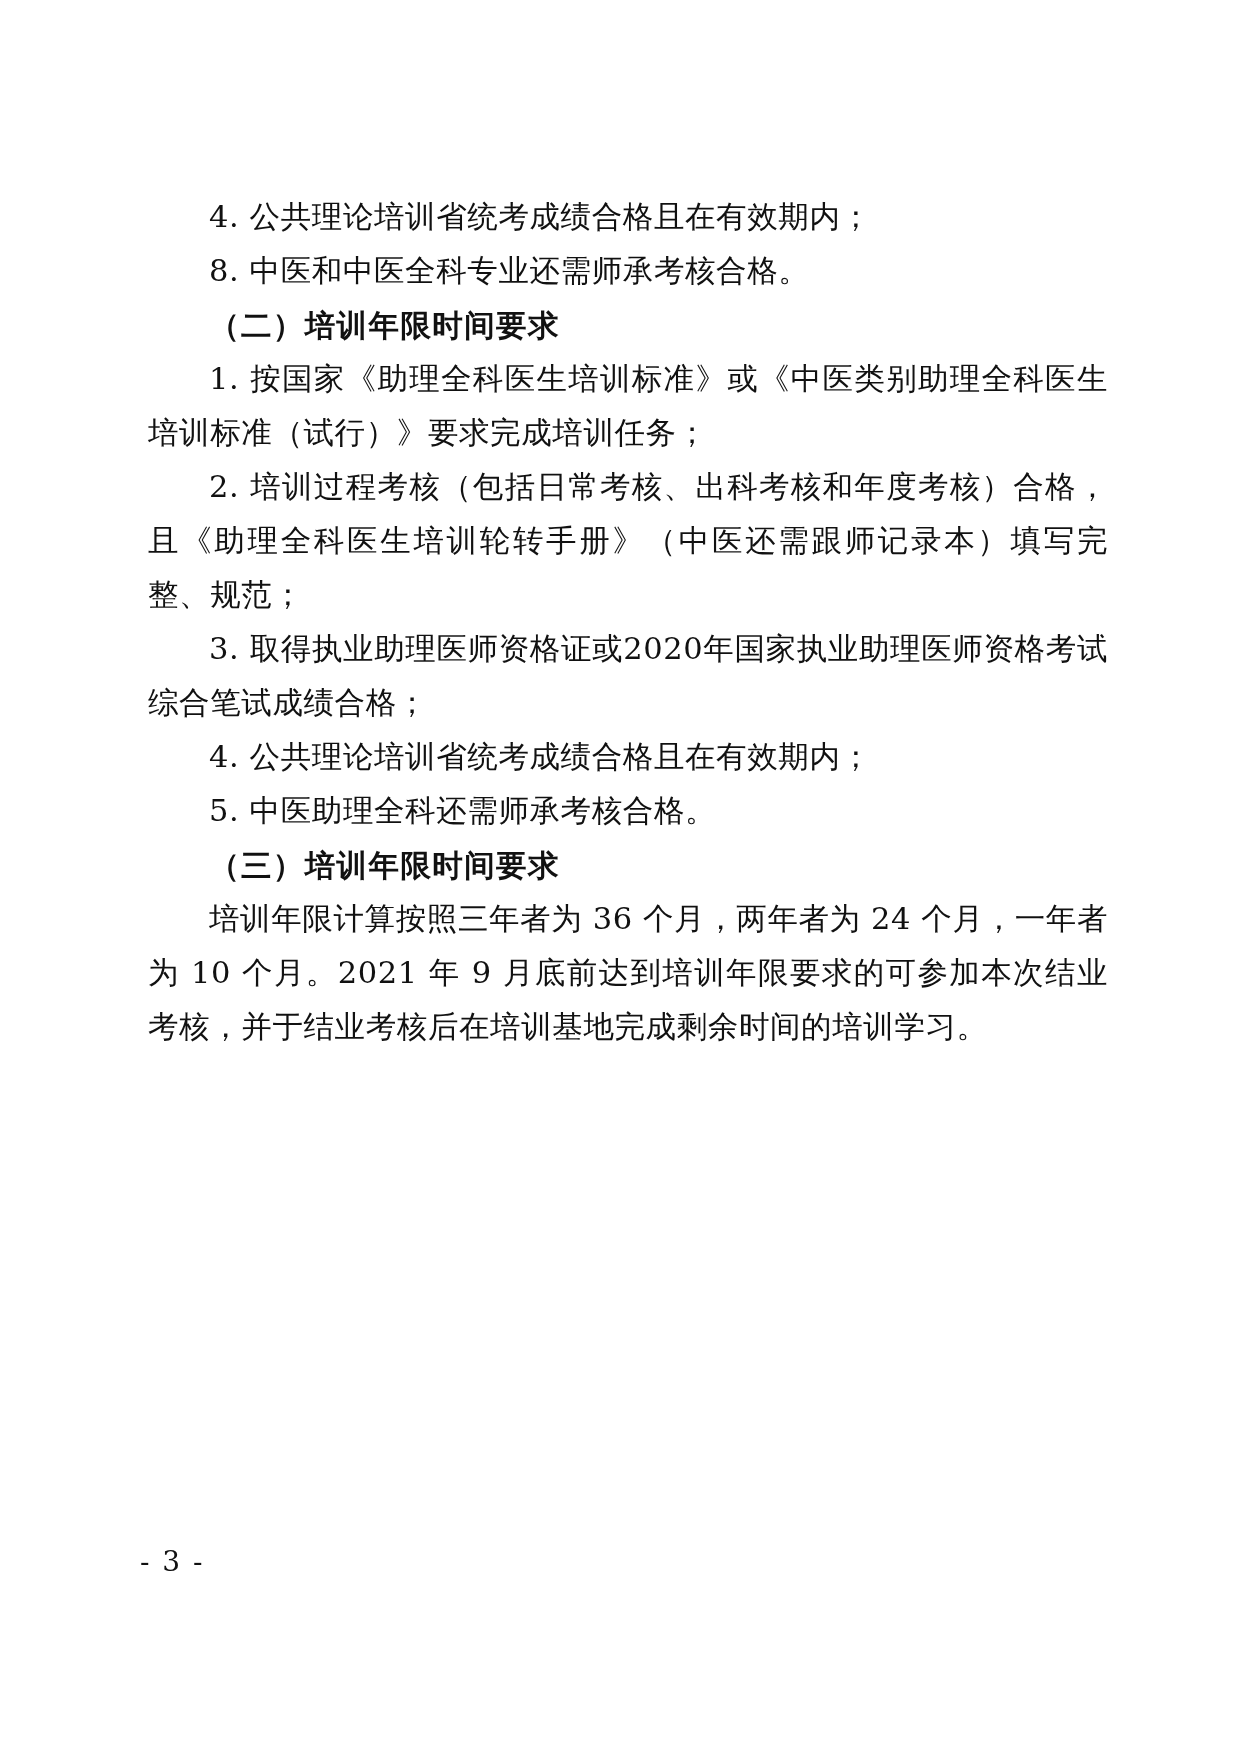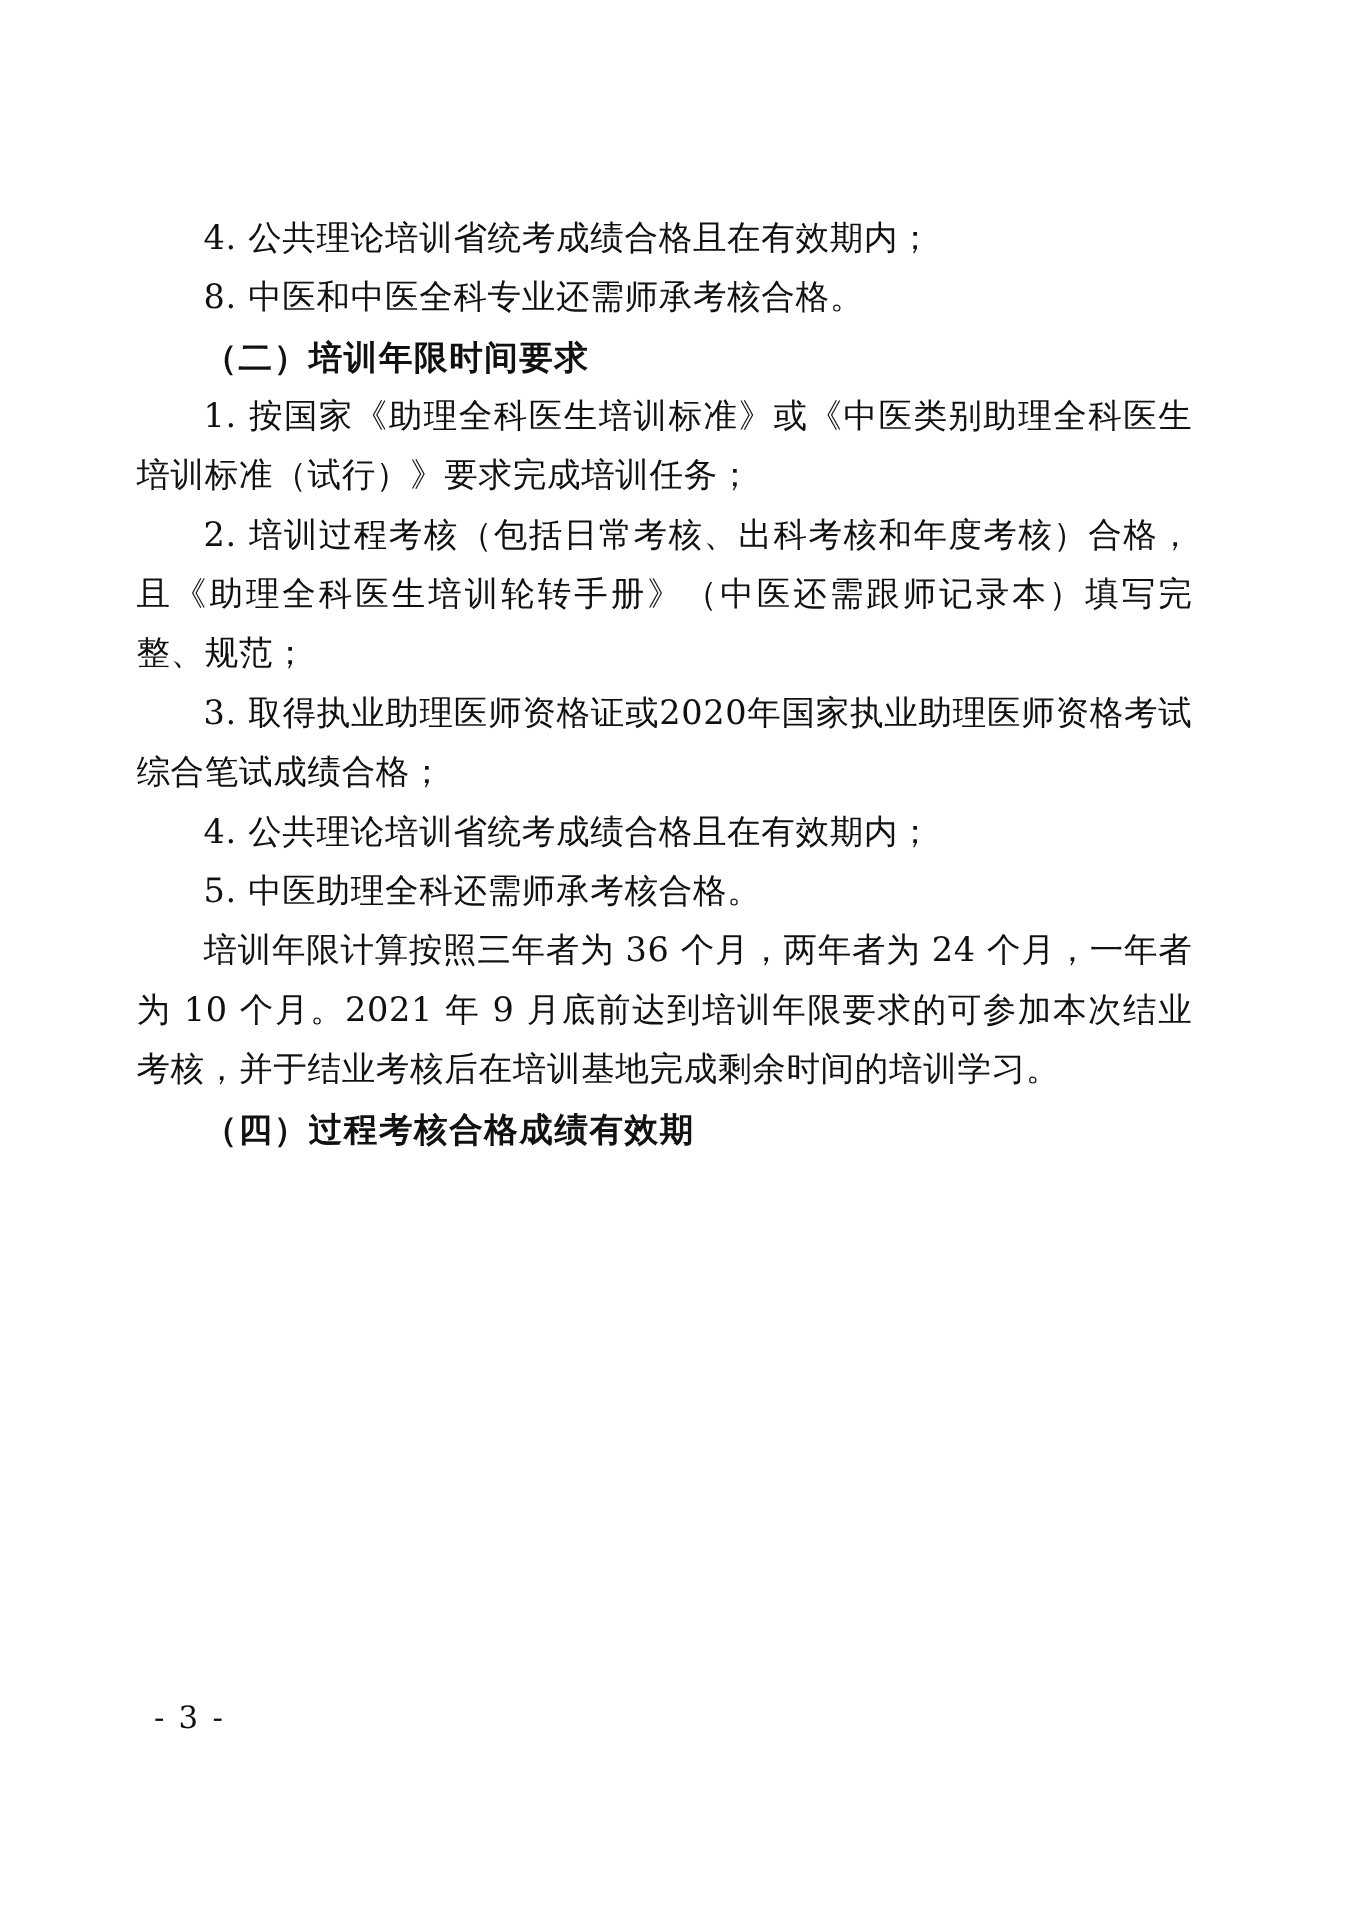--- a/index.html
+++ b/index.html
@@ -12,21 +12,21 @@
     width: 1241px;
     height: 1754px;
     background: #ffffff;
     box-sizing: border-box;
     font-family: "DejaVu Serif", serif;
     color: #000000;
     overflow: hidden;
   }
   .content {
     position: absolute;
-    left: 124px;
+    left: 148px;
     top: 190px;
     width: 960px;
   }
   p {
     margin: 0 0 0 0;
     font-size: 30.5px;
     line-height: 54px;
     letter-spacing: 0.6px;
     text-align: justify;
     text-justify: inter-ideograph;
@@ -57,19 +57,19 @@
 
   <div class="content">
     <p class="indent">4. 公共理论培训省统考成绩合格且在有效期内；</p>
     <p class="indent">8. 中医和中医全科专业还需师承考核合格。</p>
     <p class="heading">（二）培训年限时间要求</p>
     <p class="indent">1. 按国家《助理全科医生培训标准》或《中医类别助理全科医生培训标准（试行）》要求完成培训任务；</p>
     <p class="indent">2. 培训过程考核（包括日常考核、出科考核和年度考核）合格，且《助理全科医生培训轮转手册》（中医还需跟师记录本）填写完整、规范；</p>
     <p class="indent">3. 取得执业助理医师资格证或2020年国家执业助理医师资格考试综合笔试成绩合格；</p>
     <p class="indent">4. 公共理论培训省统考成绩合格且在有效期内；</p>
     <p class="indent">5. 中医助理全科还需师承考核合格。</p>
+    <p class="heading">（三）培训年限时间要求</p>
     <p class="indent">培训年限计算按照三年者为 36 个月，两年者为 24 个月，一年者为 10 个月。2021 年 9 月底前达到培训年限要求的可参加本次结业考核，并于结业考核后在培训基地完成剩余时间的培训学习。</p>
-    <p class="heading">（四）过程考核合格成绩有效期</p>
   </div>
 
   <div class="pagenum">- 3 -</div>
 
 </div>
 
 </body></html>

